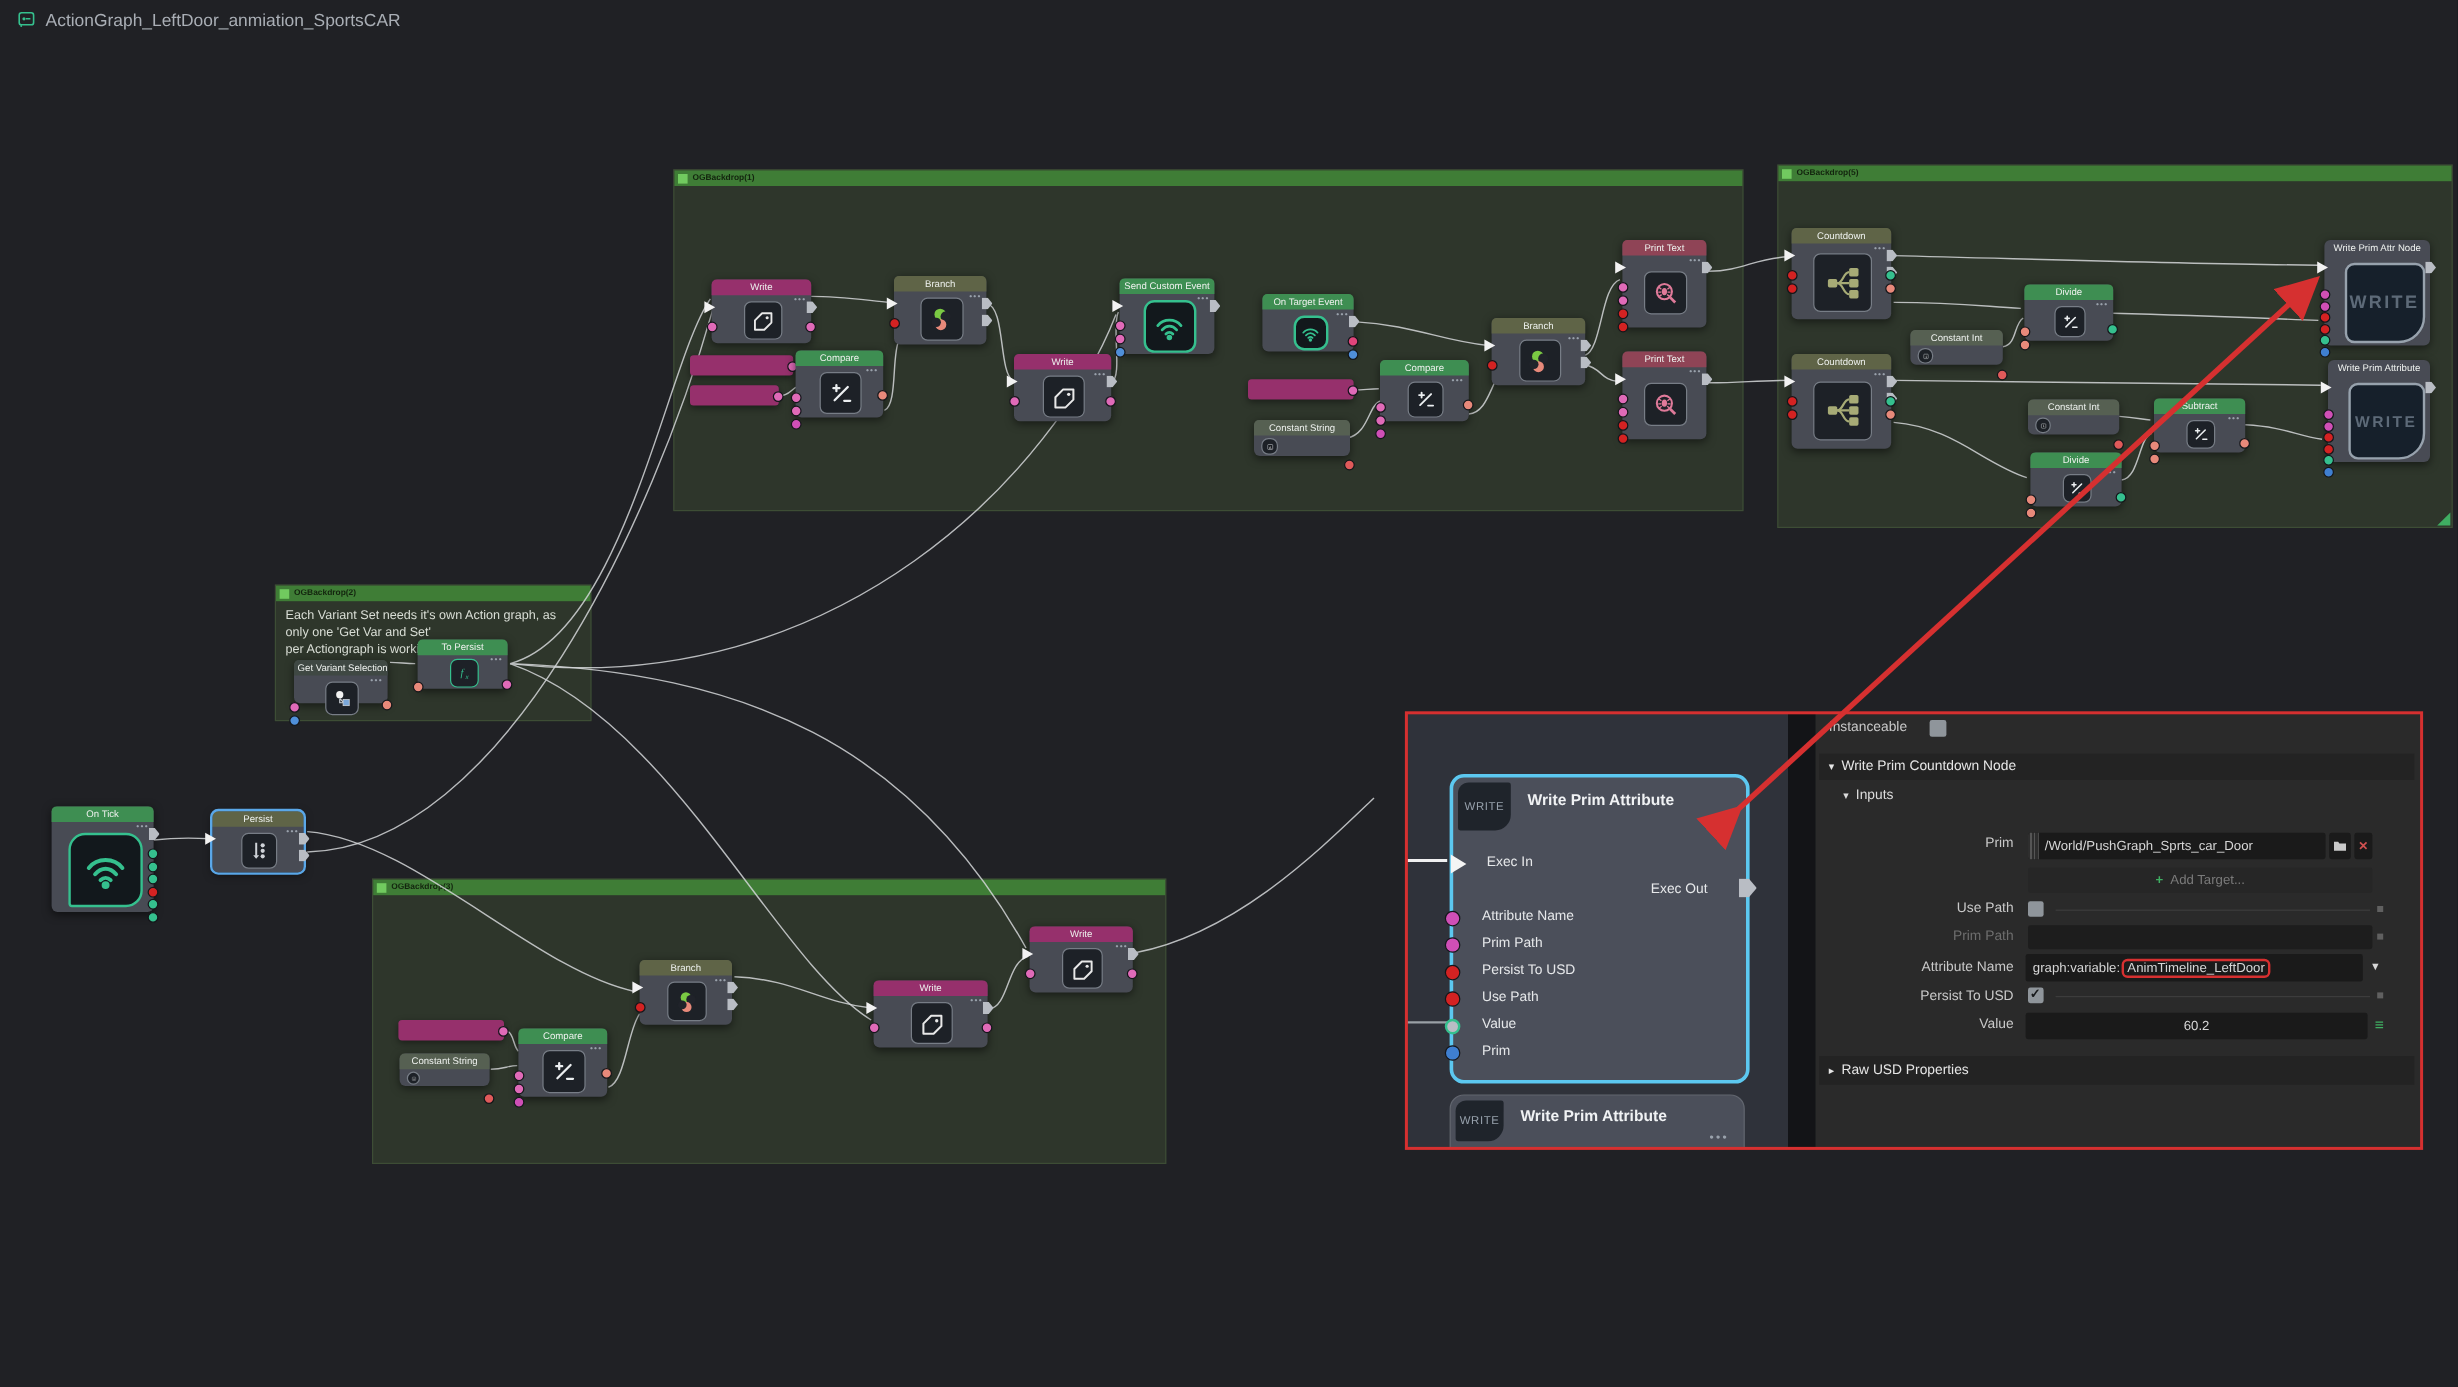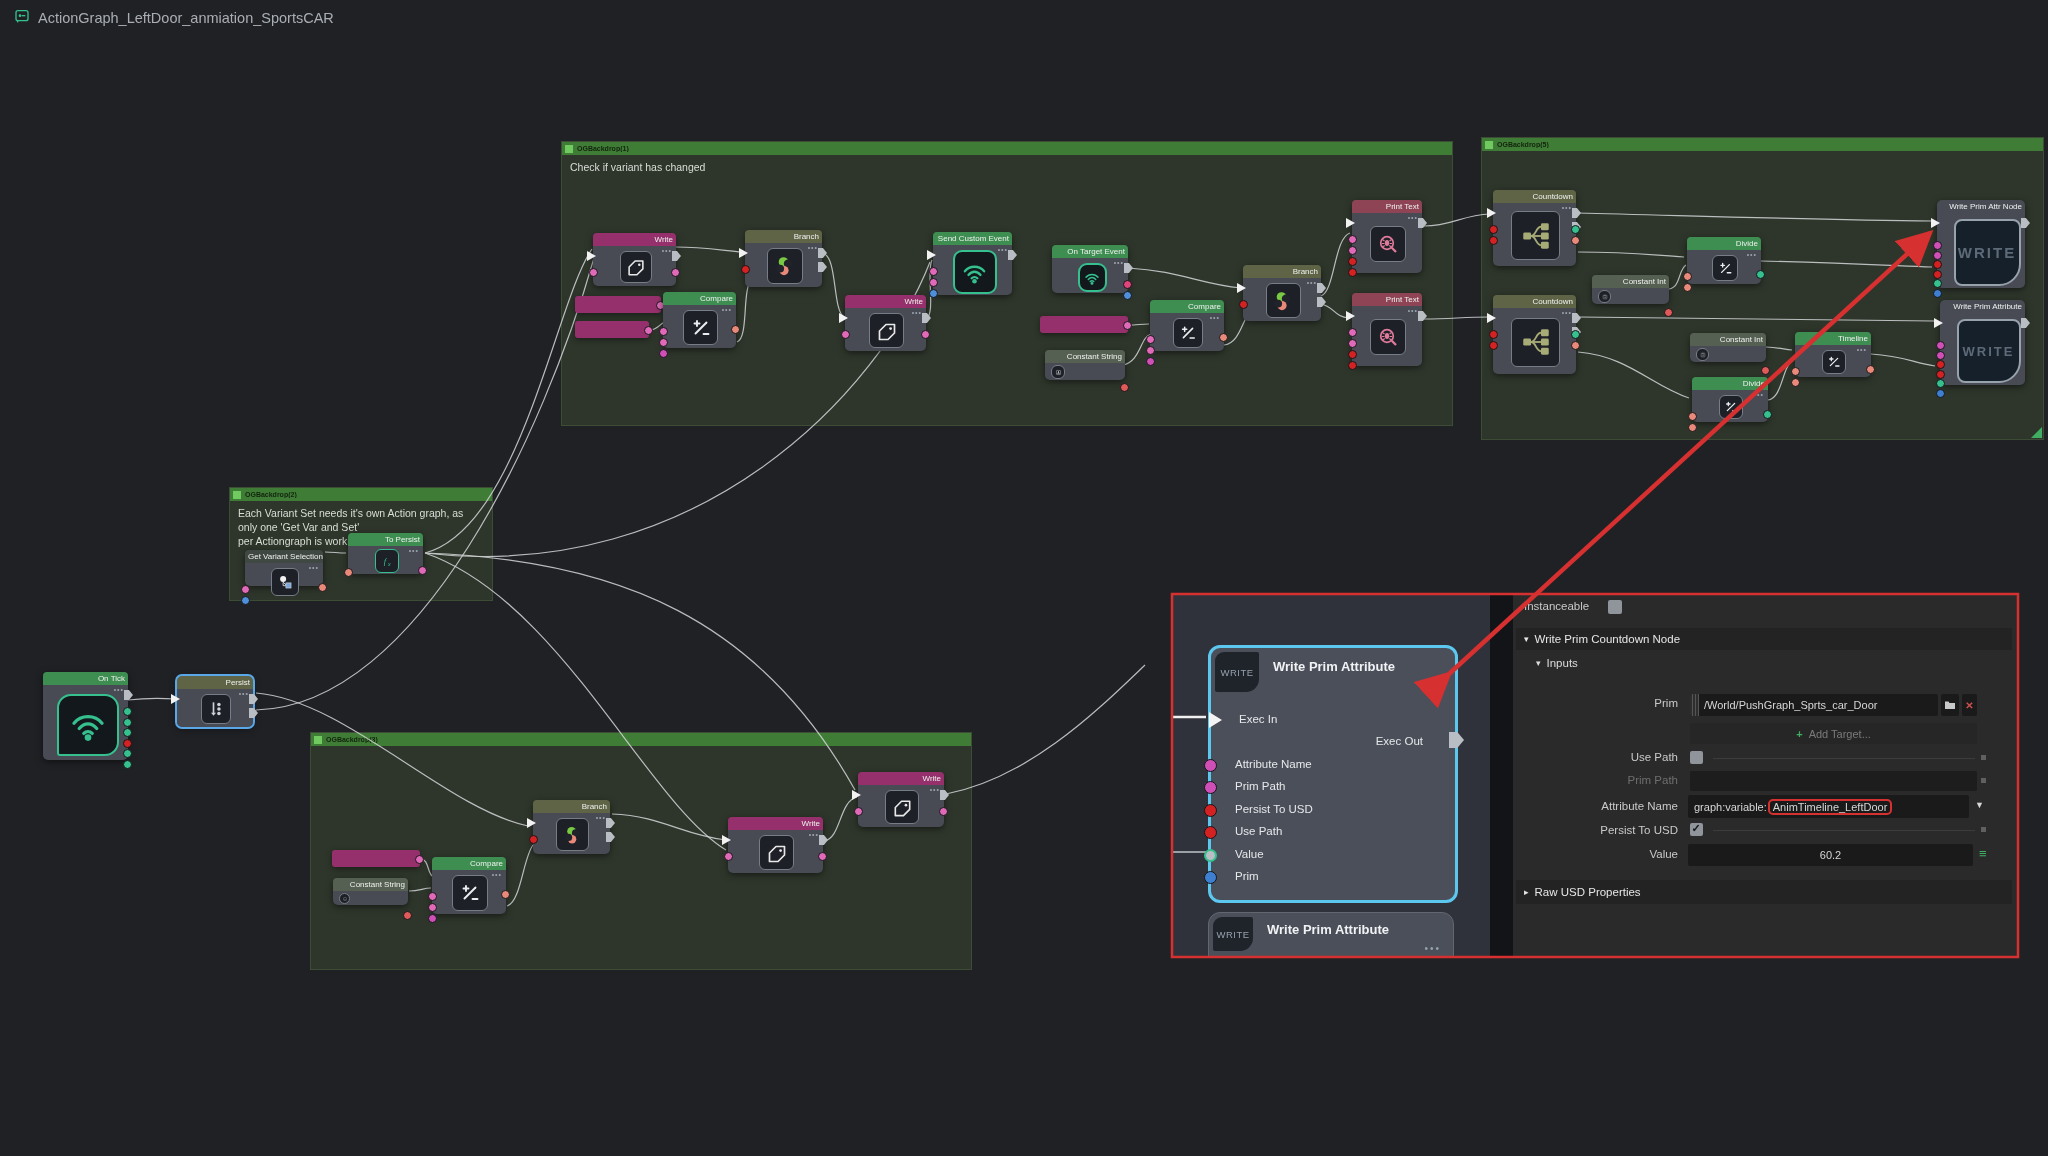--- a/index.html
+++ b/index.html
@@ -13,21 +13,21 @@
   .cluster .chd{height:13px;background:#3f7d36;display:flex;align-items:center;gap:4px;padding:0 3px;}
   .cluster .chd .sq{width:8px;height:8px;background:#71ca5f;flex:0 0 auto;}
   .cluster .chd .clab{font-size:7px;color:#13240e;font-weight:bold;white-space:nowrap;overflow:hidden;}
   .cluster .csub{padding:5px 8px;font-size:10.5px;color:#d9ded6;white-space:pre-line;line-height:1.35;}
   .resize-tri{position:absolute;right:1px;bottom:1px;width:0;height:0;
               border-bottom:11px solid #3fae62;border-left:11px solid transparent;}
   
   svg.wires{position:absolute;left:0;top:0;pointer-events:none;}
   
   .node{position:absolute;background:#484b54;border-radius:5px;box-shadow:0 2px 7px rgba(0,0,0,.5);}
-  .node .hd{height:13px;border-radius:4px 4px 0 0;font-size:8px;line-height:13px;text-align:right;
+  .node .hd{height:13px;border-radius:4px 4px 0 0;font-size:8px;line-height:13px;text-align:center;
             color:#eef1ee;white-space:nowrap;overflow:hidden;padding:0 3px;}
   .h-green{background:#3e8e52}.h-olive{background:#5f6447}.h-magenta{background:#96306c}
   .h-pink{background:#8f4456}.h-gray{background:#566052}.h-dark{background:#3f4843}
   .node .dots3{position:absolute;right:4px;top:14px;font-size:7px;letter-spacing:1px;color:#9aa2ac;}
   .plate{position:absolute;background:#1d2127;border:1px solid #777d86;border-radius:6px;
          display:flex;align-items:center;justify-content:center;}
   .bar{position:absolute;background:#96306c;border-radius:3px;box-shadow:0 2px 6px rgba(0,0,0,.45);}
   .pin{position:absolute;width:9px;height:9px;border-radius:50%;border:1px solid #14161a;box-sizing:border-box;}
   .flagL{position:absolute;left:-6px;width:0;height:0;border-top:5px solid transparent;
          border-bottom:5px solid transparent;border-left:9px solid #f2f2f2;}
@@ -83,21 +83,20 @@
     </span>
     <span>ActionGraph_LeftDoor_anmiation_SportsCAR</span>
   </div>
 
   <div id="clusters">
       <div class="cluster" style="left: 561px; top: 141px; width: 890px; height: 283px;">
         <div class="chd">
           <span class="sq"></span>
           <span class="clab">OGBackdrop(1)</span>
         </div>
-        <div class="csub">Check if variant has changed</div>
       </div>
       <div class="cluster" style="left: 1481px; top: 137px; width: 561px; height: 301px;">
         <div class="chd">
           <span class="sq"></span>
           <span class="clab">OGBackdrop(5)</span>
         </div>
         <div class="resize-tri"></div>
       </div>
       <div class="cluster" style="left: 229px; top: 487px; width: 262px; height: 112px;">
         <div class="chd">
@@ -429,21 +428,21 @@
             <path d="M5.5 7.5 h5 M8 5 v5"></path>
             <path d="M14.5 18 h5"></path>
           </svg>
         </div>
         <div class="dots3">•••</div>
         <span class="pin" style="left:-4px;top:35px;background:#e8897a"></span>
         <span class="pin" style="left:-4px;top:46px;background:#e8897a"></span>
         <span class="pin" style="right:-4px;top:33px;background:#35c08e"></span>
       </div>
       <div class="node" style="left: 1795px; top: 332px; width: 76px; height: 45px;">
-        <div class="hd h-green">Timeline</div>
+        <div class="hd h-green">Subtract</div>
         <div class="plate" style="left:27px;top:18px;width:22px;height:22px;">
           <svg width="16" height="16" viewBox="0 0 24 24" fill="none" stroke="#eceff1" stroke-width="1.9" stroke-linecap="round">
             <path d="M6.5 17.5 L17.5 6.5"></path>
             <path d="M5.5 7.5 h5 M8 5 v5"></path>
             <path d="M14.5 18 h5"></path>
           </svg>
         </div>
         <div class="dots3">•••</div>
         <span class="pin" style="left:-4px;top:35px;background:#e8897a"></span>
         <span class="pin" style="left:-4px;top:46px;background:#e8897a"></span>

